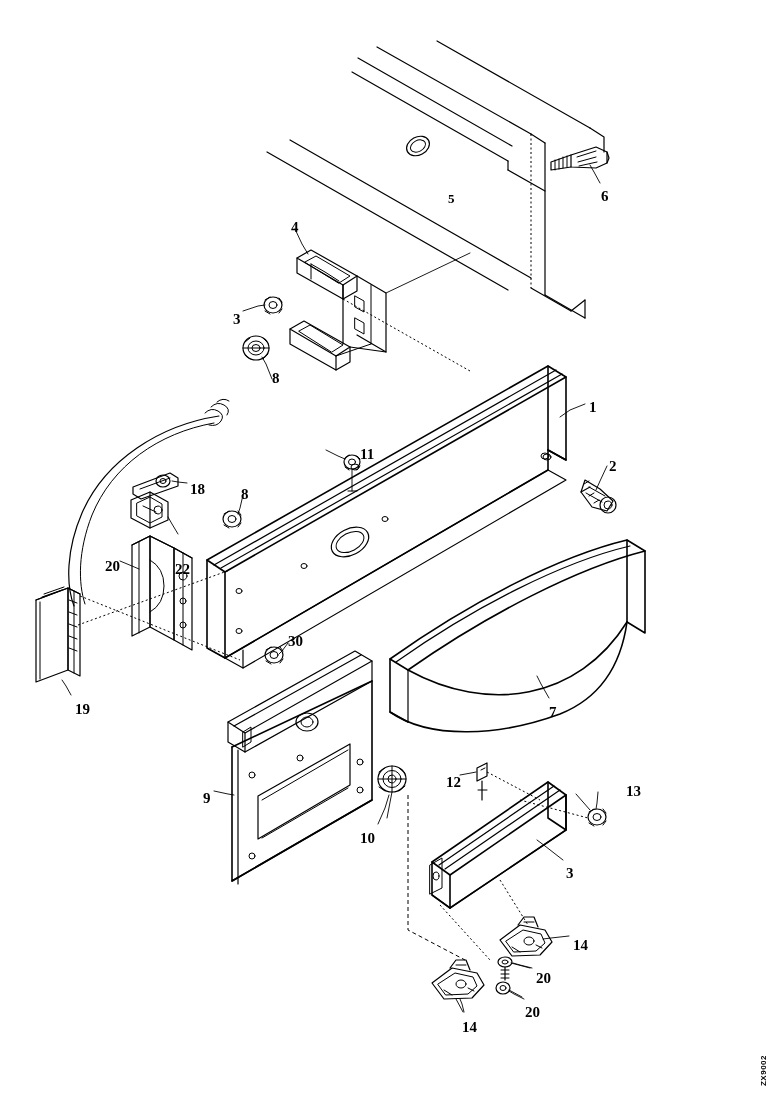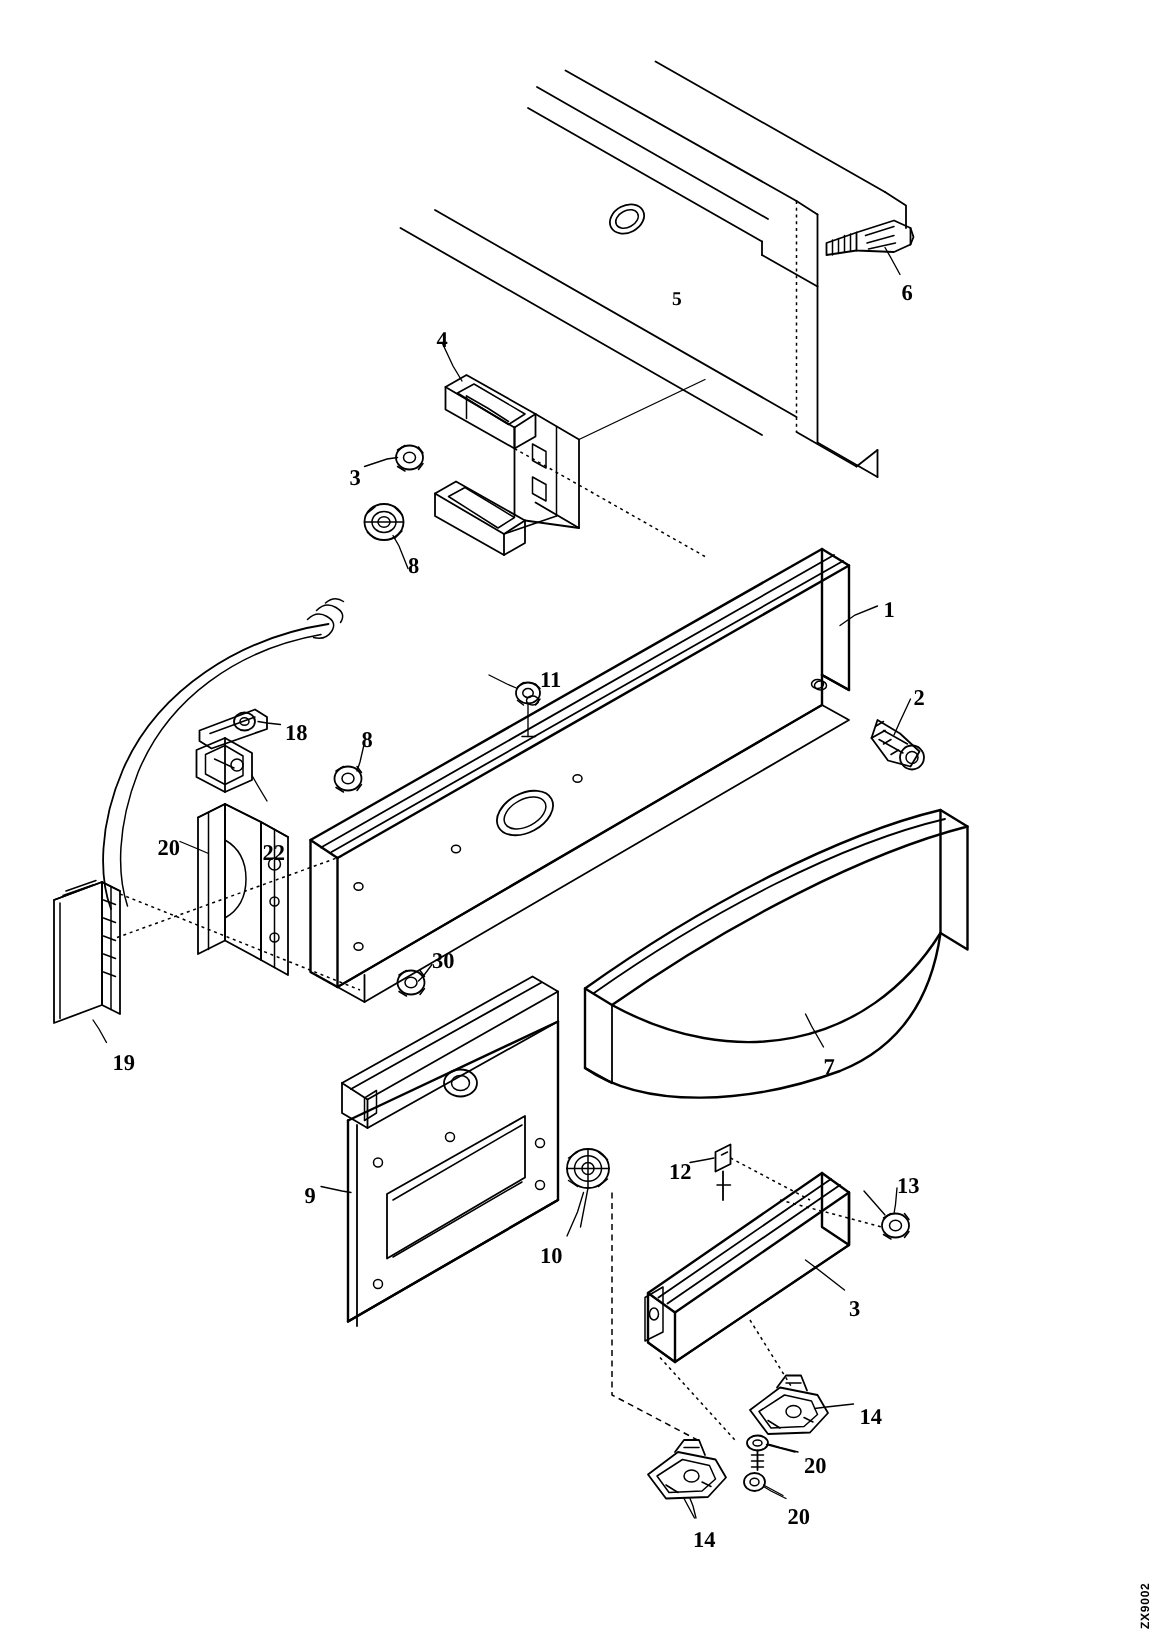--- a/index.html
+++ b/index.html
@@ -446,21 +446,21 @@
   <span class="callout" style="left:291px;top:220px;">4</span>
   <span class="callout small" style="left:448px;top:192px;">5</span>
   <span class="callout" style="left:601px;top:189px;">6</span>
   <span class="callout" style="left:549px;top:705px;">7</span>
   <span class="callout" style="left:241px;top:487px;">8</span>
   <span class="callout" style="left:272px;top:371px;">8</span>
   <span class="callout" style="left:203px;top:791px;">9</span>
   <span class="callout" style="left:360px;top:831px;">10</span>
   <span class="callout" style="left:314px;top:447px;margin-left:46px;">11</span>
   <span class="callout" style="left:566px;top:866px;">3</span>
-  <span class="callout" style="left:598px;top:784px;font-family:Liberation Serif, serif;">13</span>
+  <span class="callout" style="left:626px;top:784px;font-family:Liberation Serif, serif;">13</span>
   <span class="callout" style="left:573px;top:938px;">14</span>
   <span class="callout" style="left:462px;top:1020px;">14</span>
   <span class="callout" style="left:536px;top:971px;">20</span>
   <span class="callout" style="left:525px;top:1005px;">20</span>
   <span class="callout" style="left:446px;top:775px;">12</span>
   <span class="callout" style="left:105px;top:559px;">20</span>
   <span class="callout" style="left:75px;top:702px;">19</span>
   <span class="callout" style="left:288px;top:634px;">30</span>
   <span class="callout" style="left:190px;top:482px;">18</span>
 

